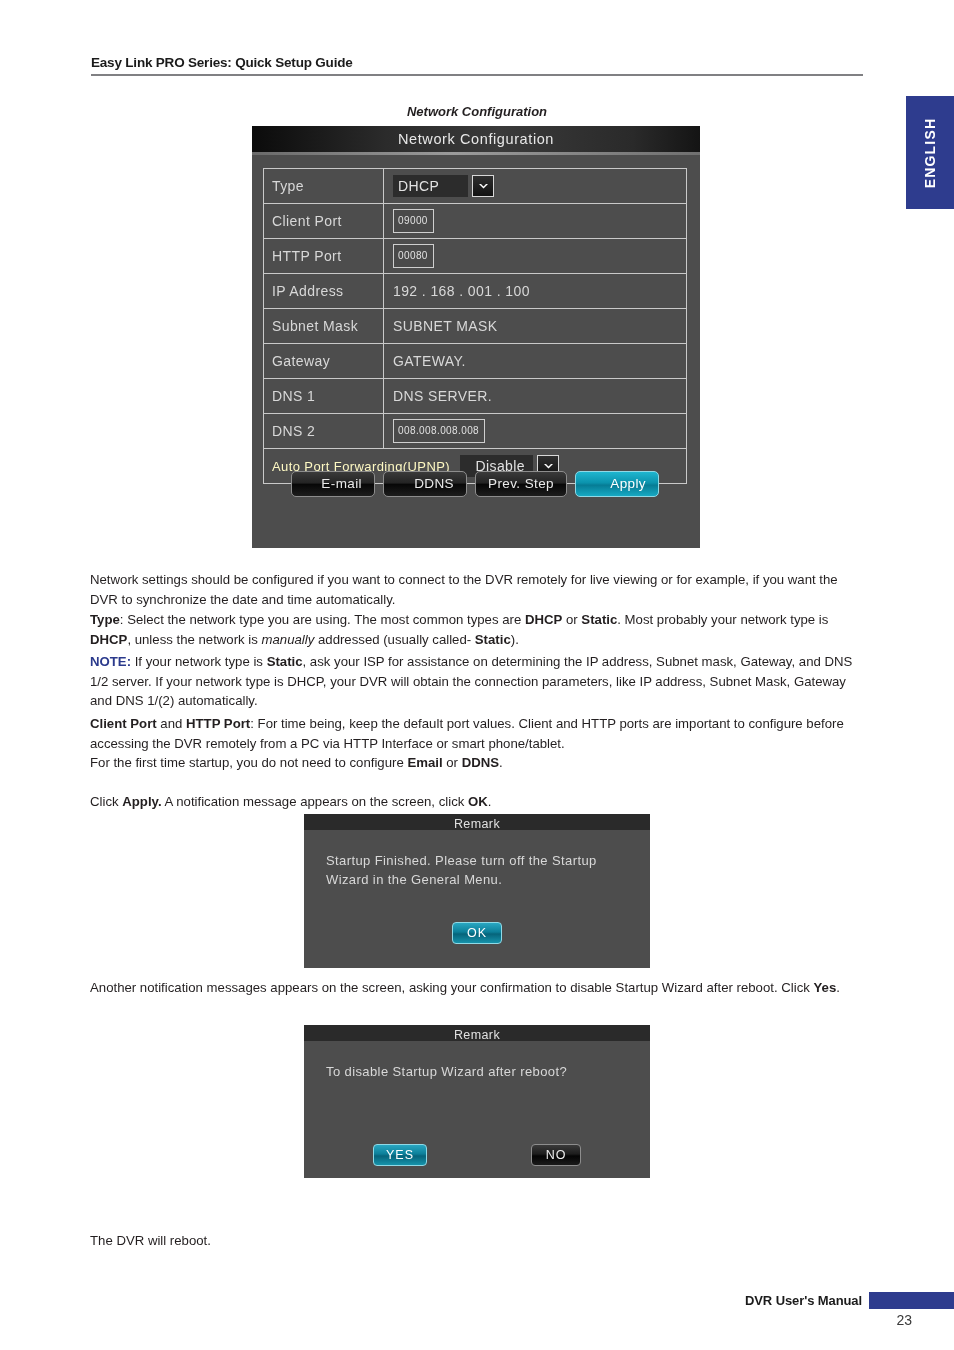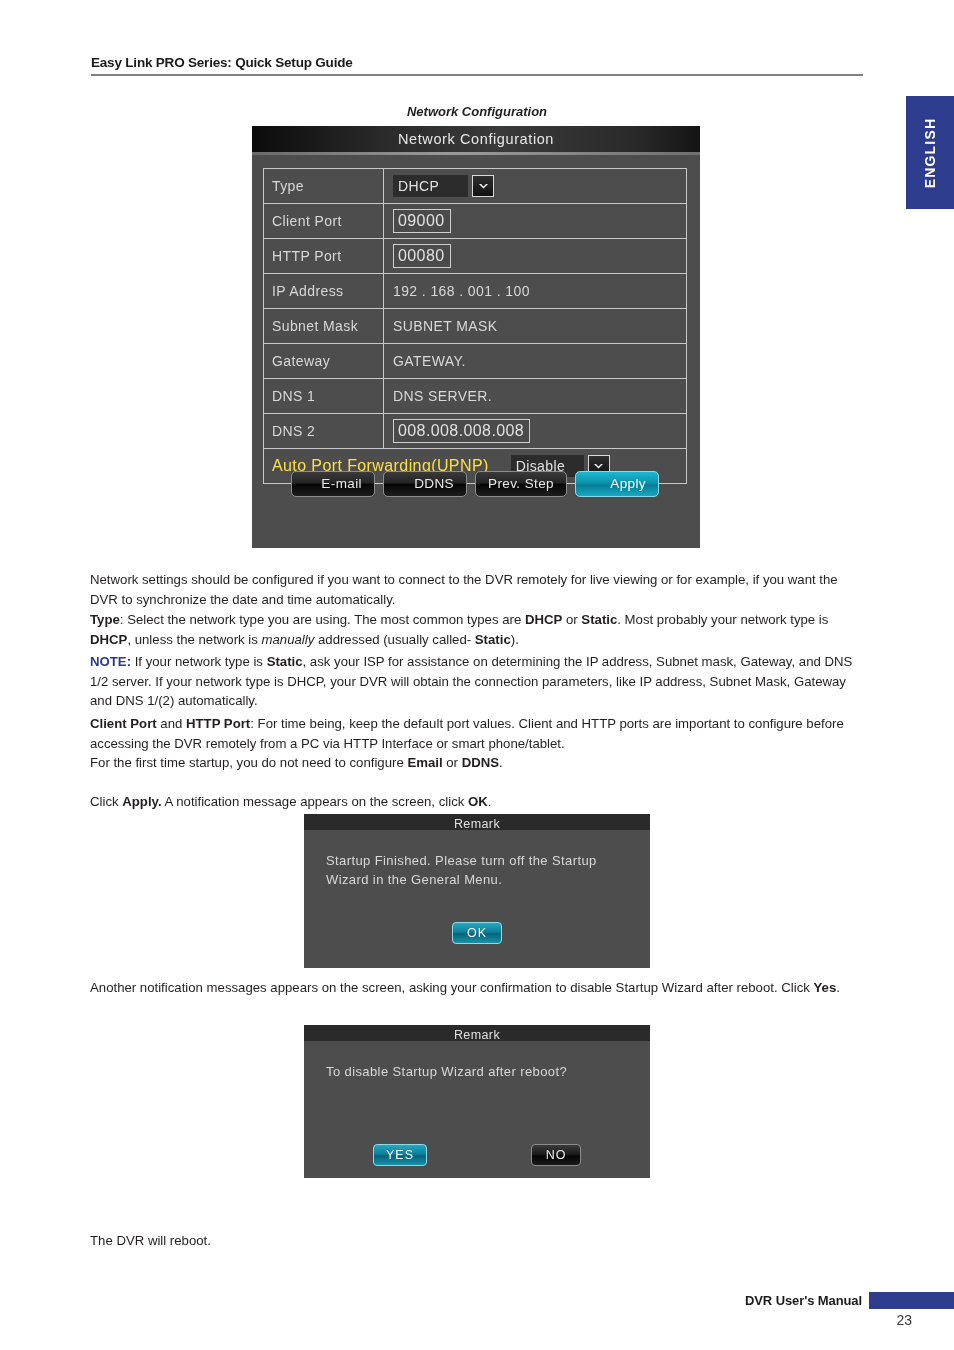--- a/index.html
+++ b/index.html
@@ -140,21 +140,21 @@
     display: flex;
     align-items: center;
   }
   .dvr-value.plain { display: block; }
 
   .dvr-input {
     display: inline-block;
     border: 1px solid #cfcfcf;
     background: #4a4a4a;
     color: #e0e0e0;
-    font-size: 16px;
+    font-size: 10px;
     line-height: 20px;
     padding: 1px 5px 1px 4px;
     letter-spacing: 0.4px;
   }
 
   .dvr-select {
     display: inline-flex;
     align-items: stretch;
   }
   .dvr-select .sel-text {
@@ -178,26 +178,26 @@
   }
   .dvr-select .sel-arrow svg { display: block; }
 
   .dvr-row.upnp {
     height: 34px;
     align-items: center;
     padding-left: 8px;
     box-sizing: border-box;
   }
   .upnp-label {
-    color: #fde047;
-    font-size: 16px;
-    letter-spacing: 0.4px;
-    margin-right: 22px;
-  }
-  .upnp .dvr-select .sel-text { min-width: 60px; }
+    color: #fef9c3;
+    font-size: 13px;
+    letter-spacing: 0.4px;
+    margin-right: 10px;
+  }
+  .upnp .dvr-select .sel-text { min-width: 60px; text-align: right; }
 
   .dvr-buttons {
     position: absolute;
     left: 11px;
     top: 345px;
     width: 424px;
     display: flex;
     justify-content: center;
     gap: 8px;
   }

